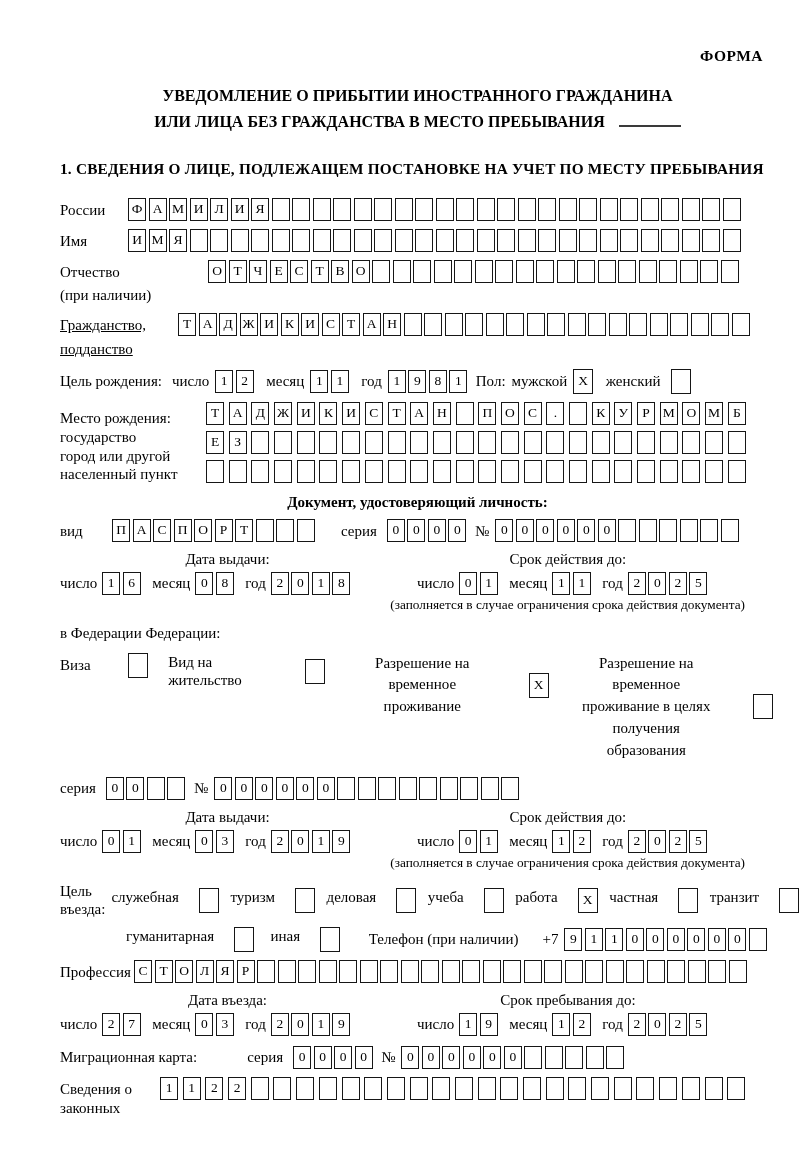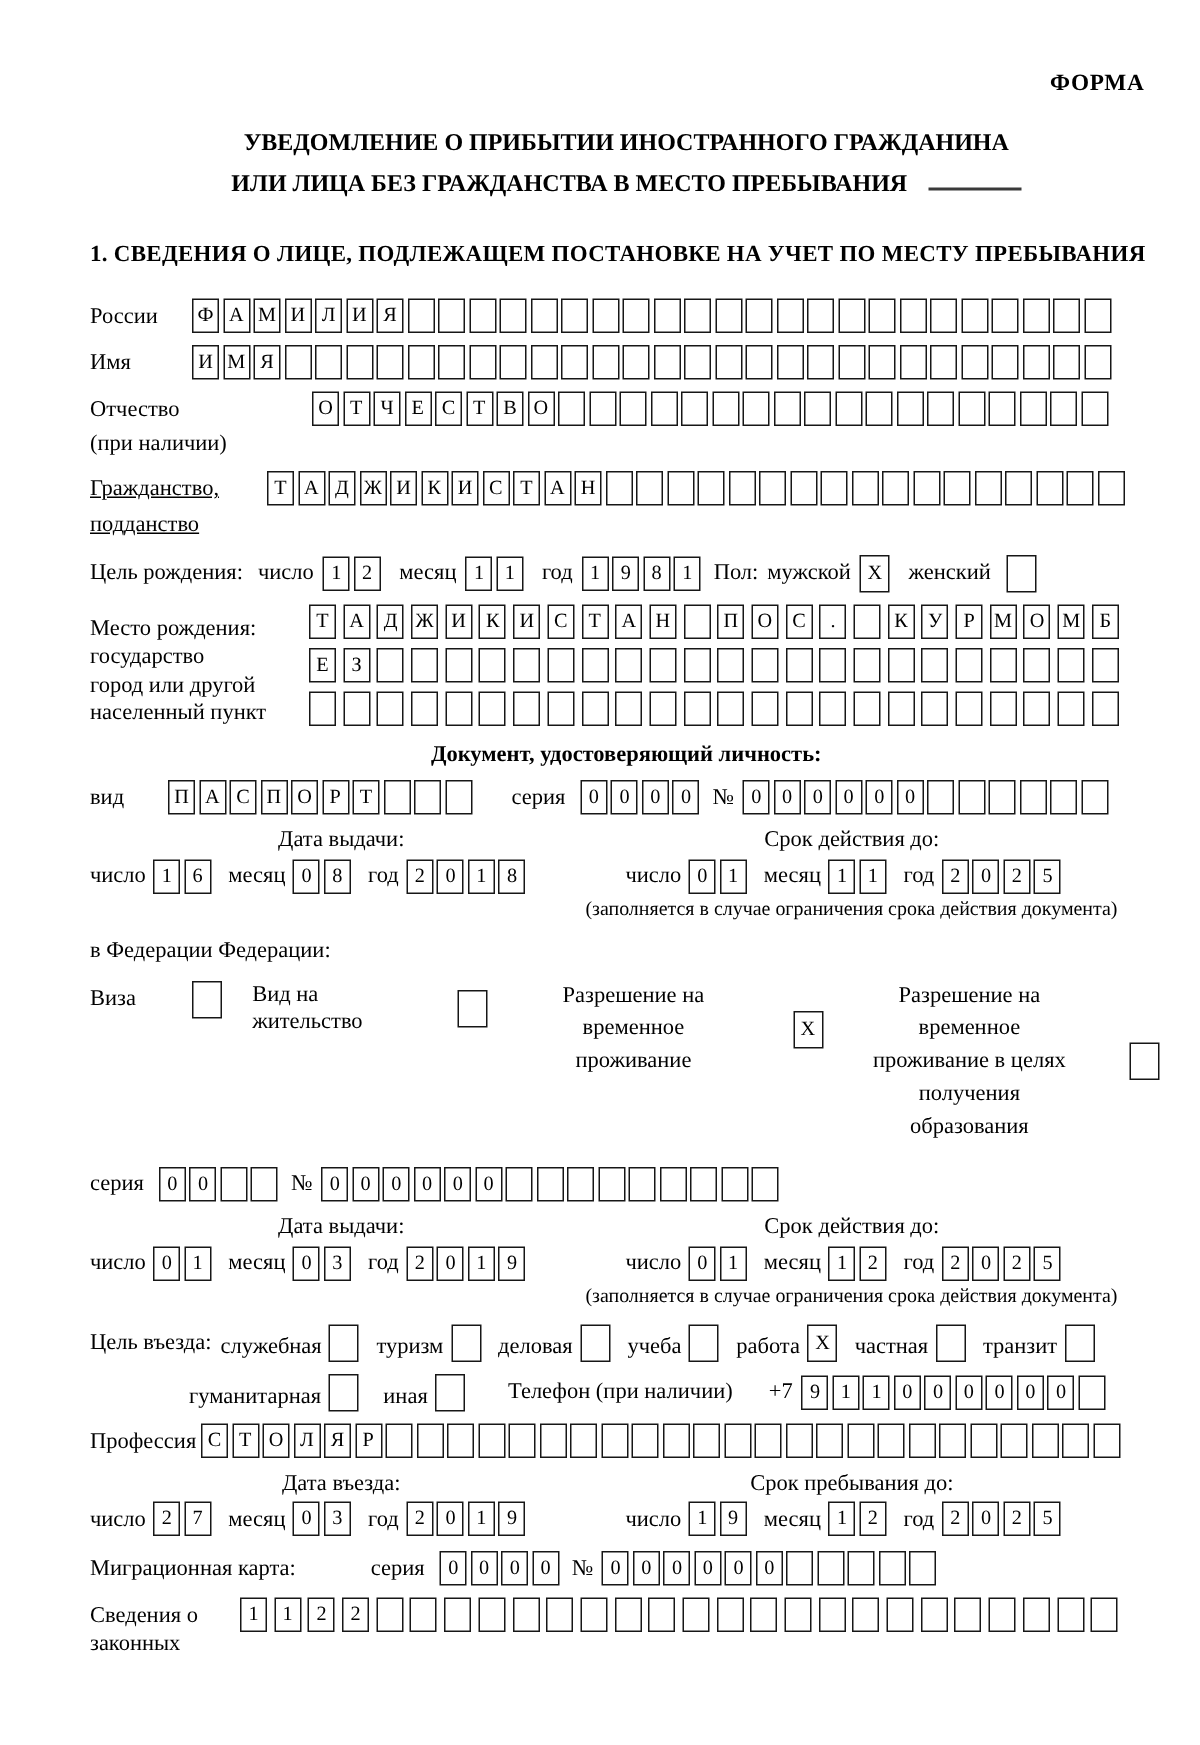--- a/index.html
+++ b/index.html
@@ -55,21 +55,21 @@
   .docnote{font-size:13.3px;text-align:right;margin:1px 30px 10px 0;}
 
   
   .permits{display:flex;align-items:flex-start;margin:10px 0 16px;}
   .perm{display:flex;align-items:center;gap:28px;}
   .perm .cells{margin:0 0 0 9px;}
   .perm-text{text-align:center;line-height:1.45;}
   .mr18{margin-right:18px;} .mr26{margin-right:26px;}
 
   
-  .popt{display:flex;align-items:flex-end;margin-right:9px;}
+  .popt{display:flex;align-items:flex-start;margin-right:9px;gap:15px;}
   .popt .cells{margin-left:5px;}
   .indent128{margin-left:66px;}
 </style>
 </head>
 <body>
 
 <div class="page">
 
   <div class="forma">ФОРМА</div>
 

